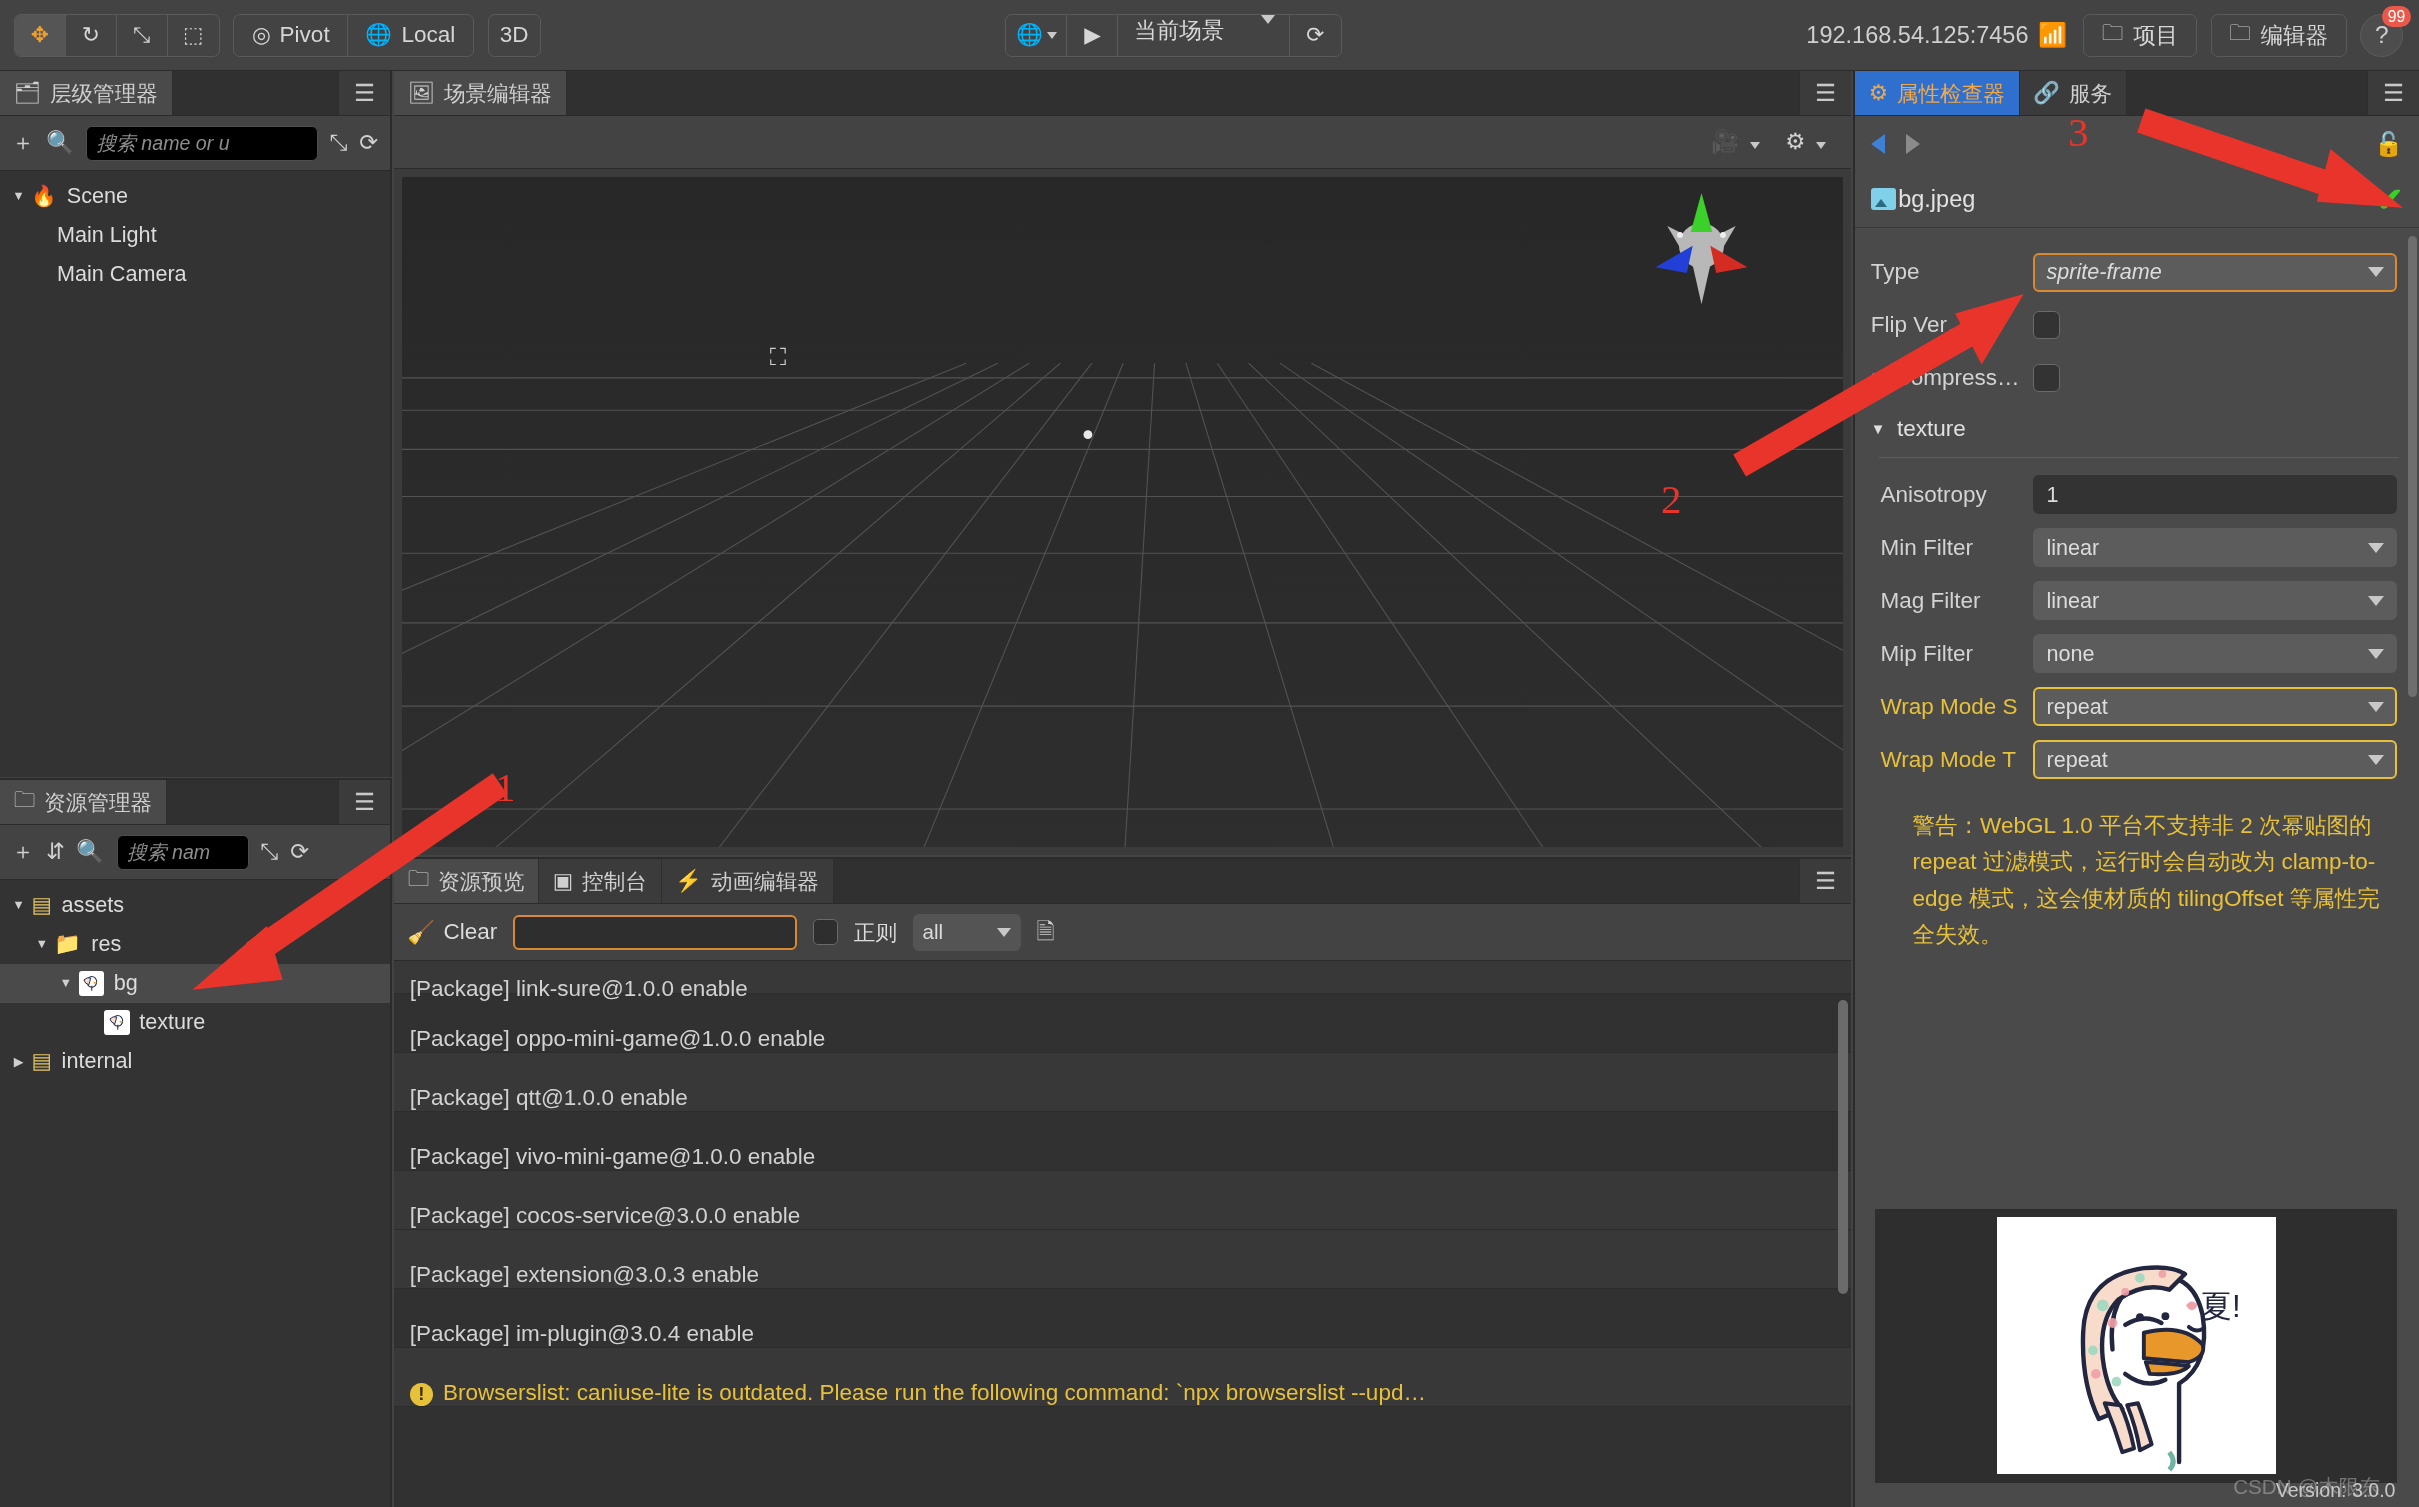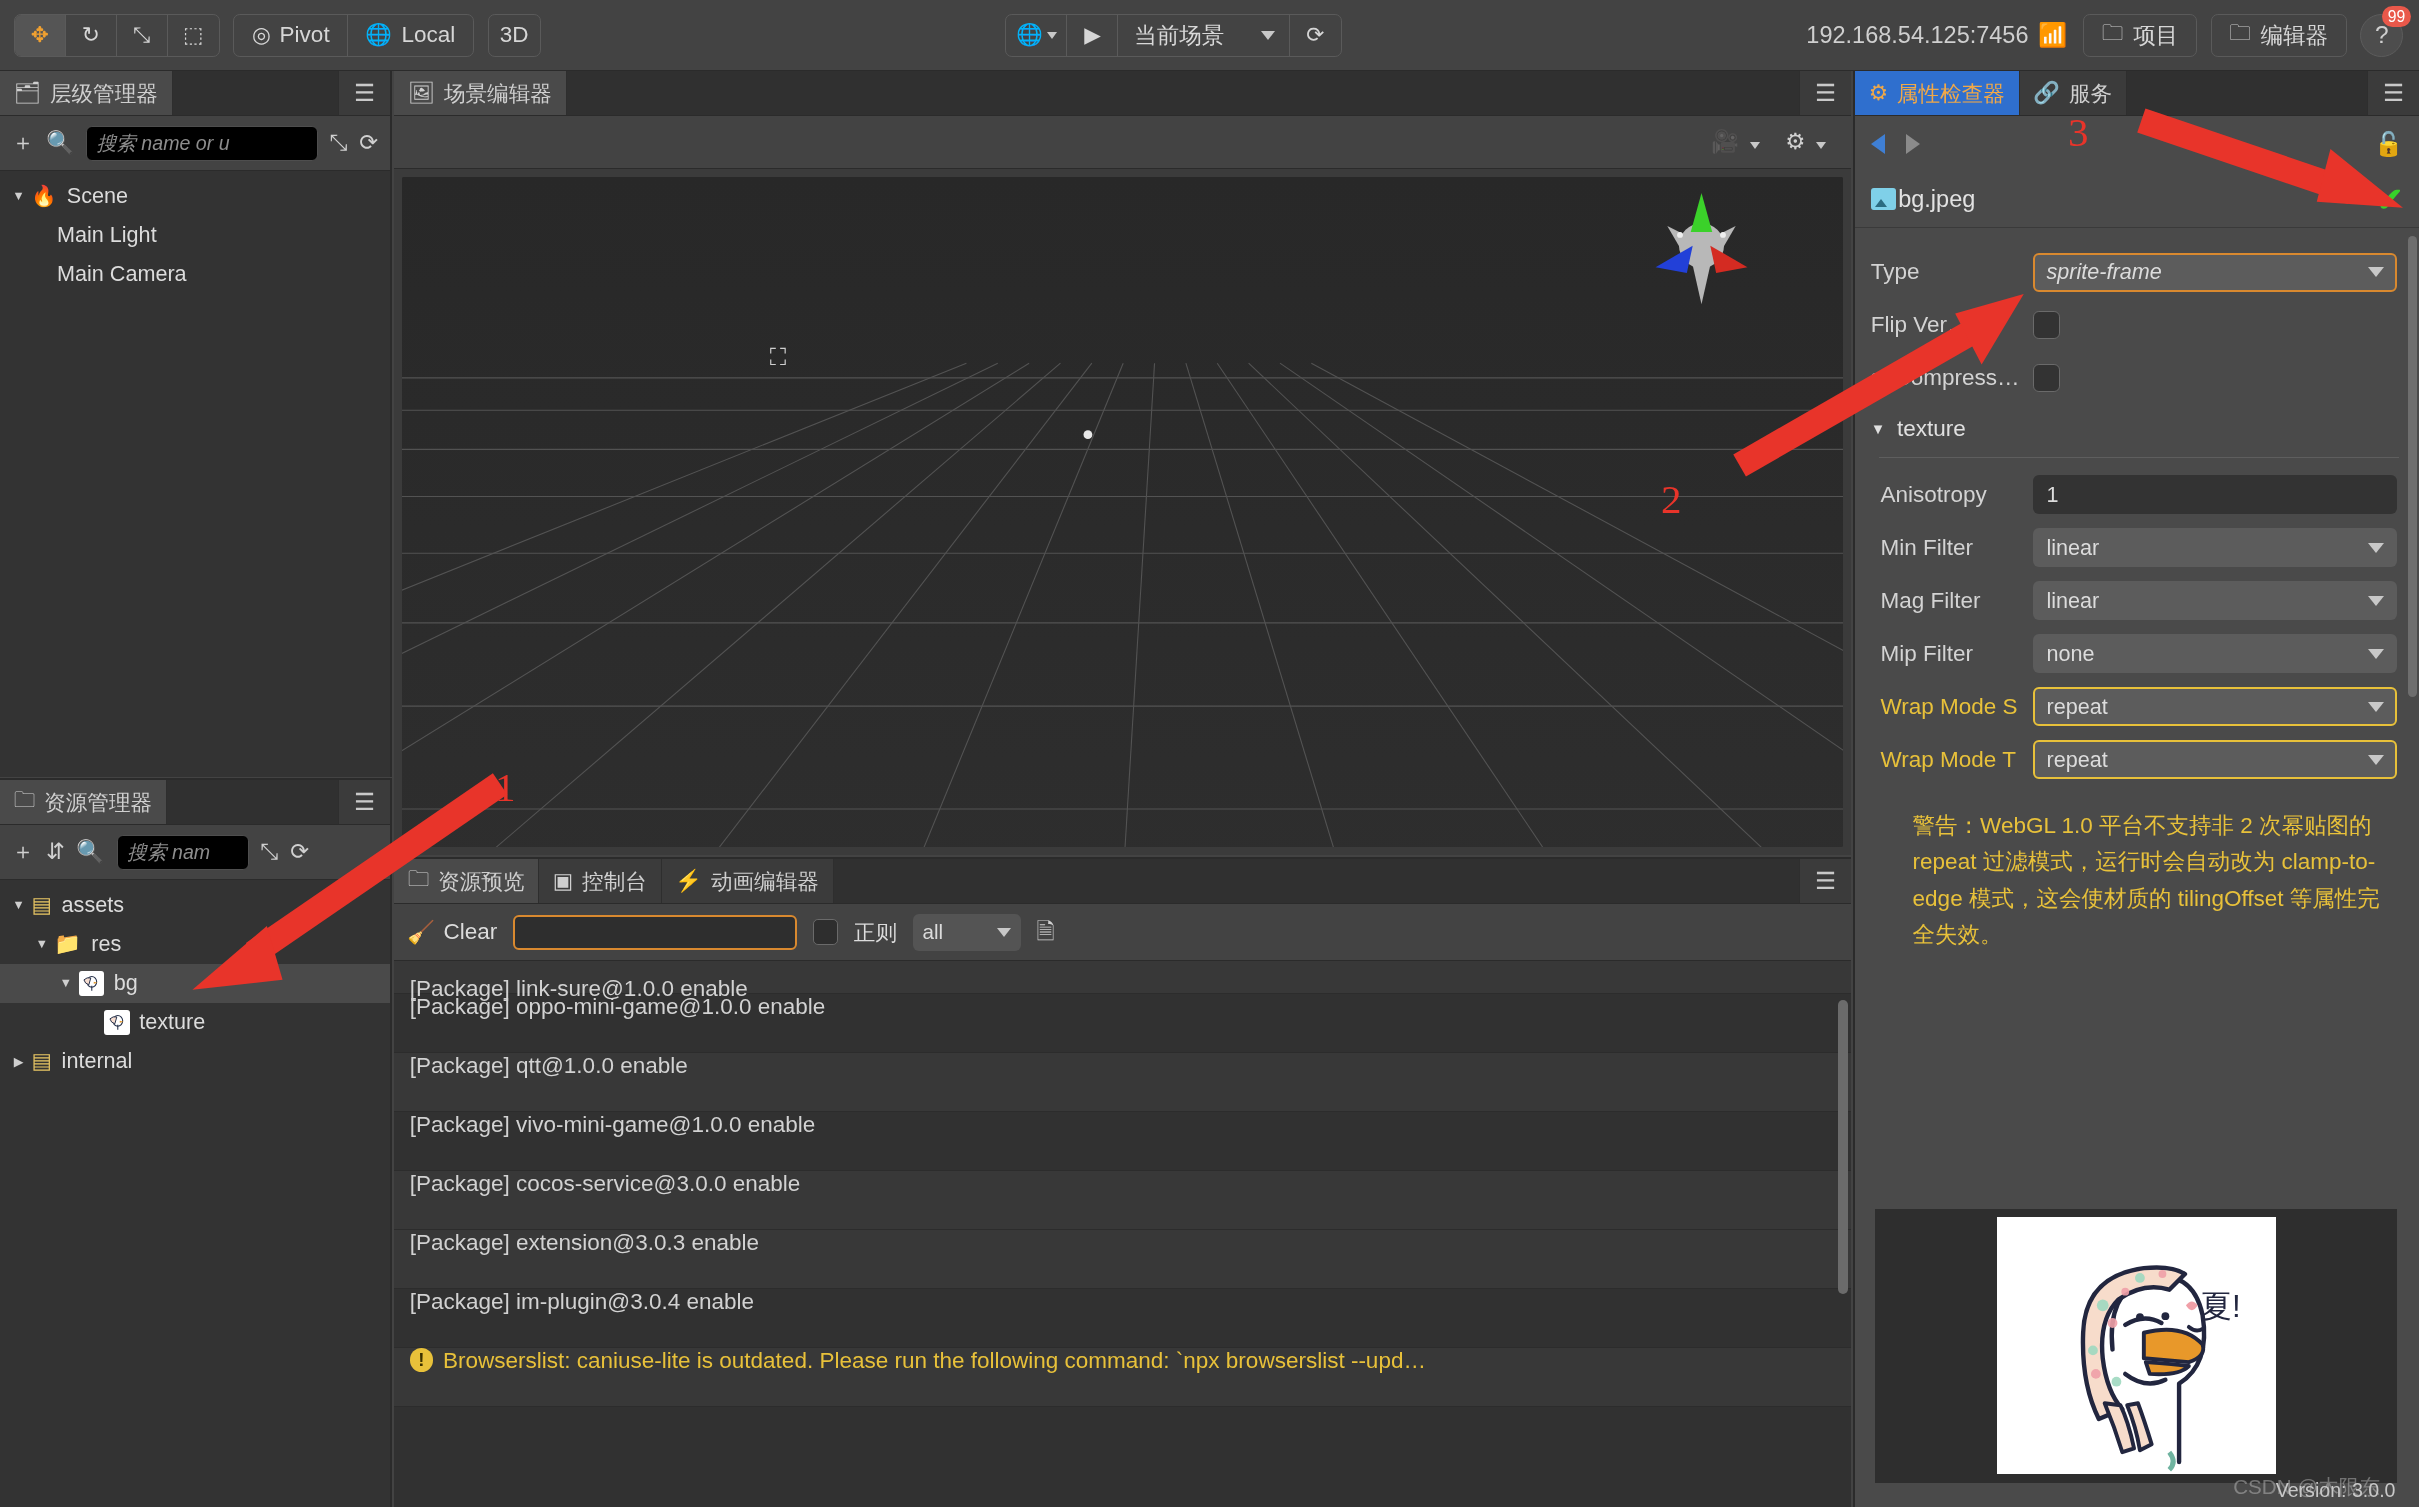--- a/index.html
+++ b/index.html
@@ -54,21 +54,21 @@
     color: #cfcfcf; font-size: 24.5px;
     display: flex; align-items: center; justify-content: center; cursor: pointer;
   }
   .help-badge {
     position: absolute; right: -7.8px; top: -7.8px;
     background: #e9584a; color: #fff; font-size: 15.7px;
     border-radius: 11.8px; padding: 1px 5.9px; min-width: 25.5px; text-align: center;
     line-height: 19.6px;
   }
   .scene-sel {
-    display: flex; align-items: center; height: 41px;
+    display: flex; height: 41px;
     border-right: 1px solid #5a5a5a; padding: 0 13.7px 0 15.7px;
     gap: 37px; color: #d8d8d8; font-size: 22.5px; cursor: pointer;
   }
   .caret-dn {
     width: 0; height: 0; border-left: 7.8px solid transparent;
     border-right: 7.8px solid transparent; border-top: 9.8px solid #c8c8c8;
   }
   .caret-sm {
     width: 0; height: 0; border-left: 5.9px solid transparent;
     border-right: 5.9px solid transparent; border-top: 7.8px solid #c8c8c8;
@@ -179,21 +179,21 @@
   .chk-label { color: #dcdcdc; font-size: 21.6px; }
   .level-sel {
     width: 108px; height: 37px; background: #545454; border-radius: 5.9px;
     display: flex; align-items: center; justify-content: space-between;
     padding: 0 9.8px; color: #dcdcdc; font-size: 20.6px; cursor: pointer;
   }
   .log-list {
     flex: 1; overflow: hidden; position: relative; background: #313131;
   }
   .log-row {
-    height: 59px; display: flex; align-items: flex-start; padding: 0 15.7px;
+    height: 59px; display: flex; align-items: flex-end; padding: 0 15.7px;
     font-size: 22.5px; color: #d2d2d2; border-bottom: 1px solid #2c2c2c;
   }
   .log-row.odd { background: #383838; }
   .log-row.even { background: #313131; }
   .log-row.warn { color: #e8c13a; }
   .warn-dot {
     width: 23.5px; height: 23.5px; border-radius: 50%; background: #e8c13a;
     color: #3a3000; font-size: 18.6px; font-weight: bold; margin-right: 9.8px;
     display: flex; align-items: center; justify-content: center; flex: 0 0 auto;
   }

